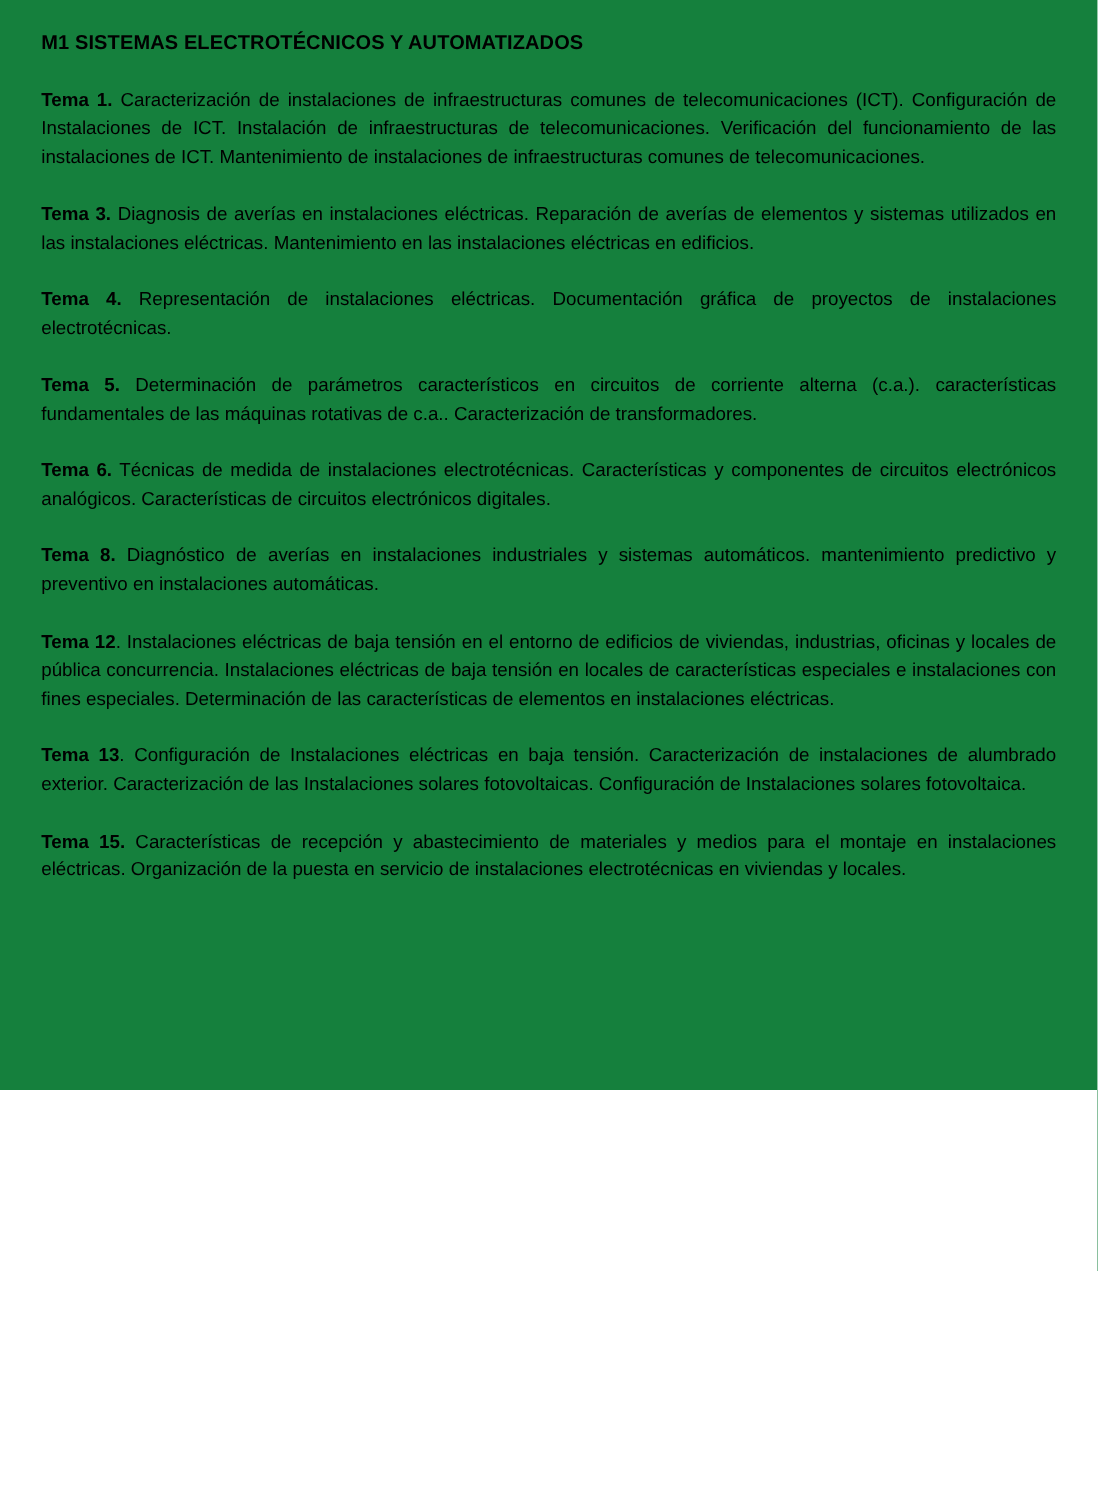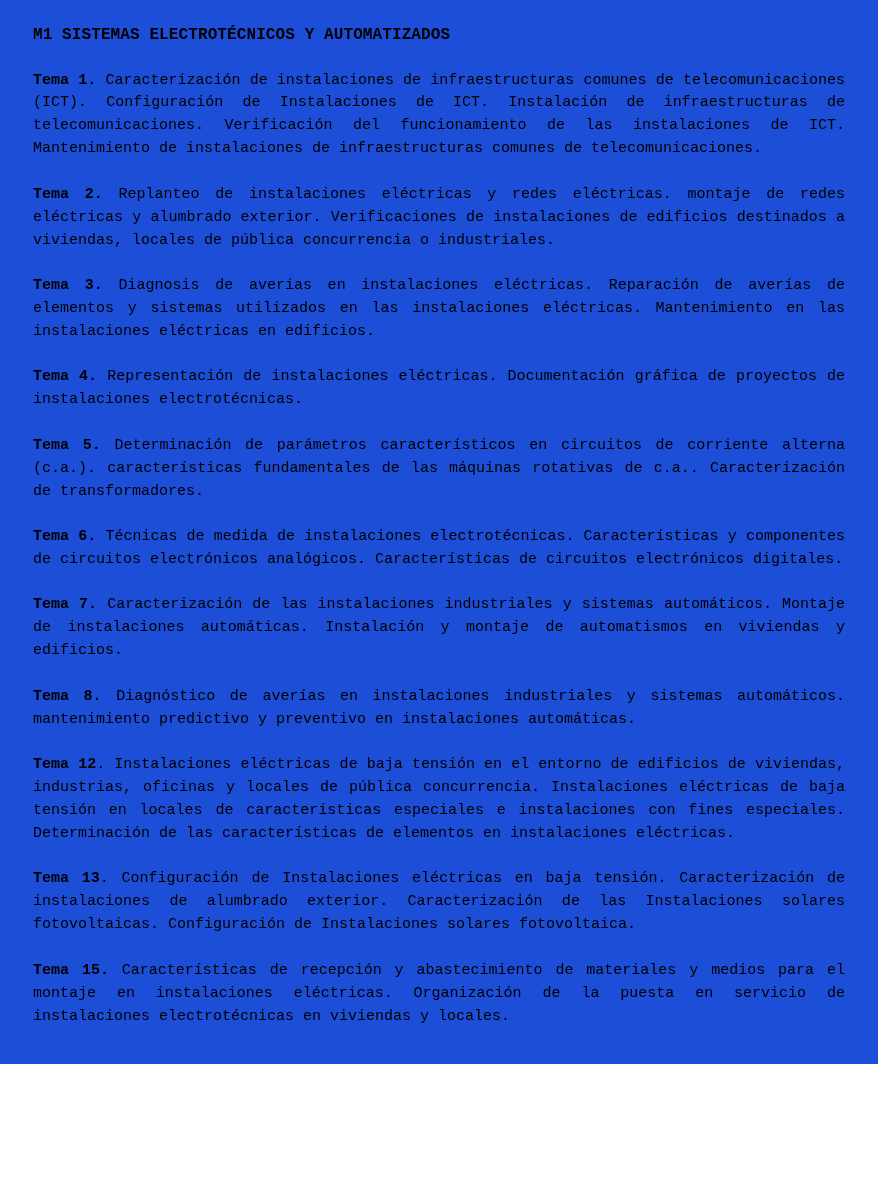--- a/index.html
+++ b/index.html
@@ -3,25 +3,25 @@
 <meta charset="utf-8">
 <style>
   html, body {
     margin: 0;
     padding: 0;
     background: #ffffff;
   }
   .page {
     position: relative;
     width: 878px;
-    height: 1064px;
+    height: 872px;
     box-sizing: border-box;
-    background: #1d4ed8;
+    background: #15803d;
     padding: 24px 33px 0 33px;
-    font-family: Liberation Mono, monospace;
+    font-family: Liberation Sans, sans-serif;
     color: #000000;
     overflow: hidden;
   }
   .doc-title {
     font-size: 16px;
     font-weight: bold;
     margin: 0 0 22.6px 0;
     line-height: 22.9px;
     text-align: left;
     letter-spacing: 0.1px;
@@ -41,31 +41,29 @@
   }
 </style>
 </head>
 <body>
 
 <div class="page">
   <h1 class="doc-title">M1 SISTEMAS ELECTROTÉCNICOS Y AUTOMATIZADOS</h1>
 
   <p class="tema"><b class="lbl">Tema 1.</b><span> Caracterización de instalaciones de infraestructuras comunes de telecomunicaciones (ICT). Configuración de Instalaciones de ICT. Instalación de infraestructuras de telecomunicaciones. Verificación del funcionamiento de las instalaciones de ICT. Mantenimiento de instalaciones de infraestructuras comunes de telecomunicaciones.</span></p>
 
-  <p class="tema"><b class="lbl">Tema 2.</b><span> Replanteo de instalaciones eléctricas y redes eléctricas. montaje de redes eléctricas y alumbrado exterior. Verificaciones de instalaciones de edificios destinados a viviendas, locales de pública concurrencia o industriales.</span></p>
 
   <p class="tema"><b class="lbl">Tema 3.</b><span> Diagnosis de averías en instalaciones eléctricas. Reparación de averías de elementos y sistemas utilizados en las instalaciones eléctricas. Mantenimiento en las instalaciones eléctricas en edificios.</span></p>
 
   <p class="tema"><b class="lbl">Tema 4.</b><span> Representación de instalaciones eléctricas. Documentación gráfica de proyectos de instalaciones electrotécnicas.</span></p>
 
   <p class="tema"><b class="lbl">Tema 5.</b><span> Determinación de parámetros característicos en circuitos de corriente alterna (c.a.). características fundamentales de las máquinas rotativas de c.a.. Caracterización de transformadores.</span></p>
 
   <p class="tema"><b class="lbl">Tema 6.</b><span> Técnicas de medida de instalaciones electrotécnicas. Características y componentes de circuitos electrónicos analógicos. Características de circuitos electrónicos digitales.</span></p>
 
-  <p class="tema"><b class="lbl">Tema 7.</b><span> Caracterización de las instalaciones industriales y sistemas automáticos. Montaje de instalaciones automáticas. Instalación y montaje de automatismos en viviendas y edificios.</span></p>
 
   <p class="tema"><b class="lbl">Tema 8.</b><span> Diagnóstico de averías en instalaciones industriales y sistemas automáticos. mantenimiento predictivo y preventivo en instalaciones automáticas.</span></p>
 
 
 
 
   <p class="tema"><b class="lbl">Tema 12</b><span>. Instalaciones eléctricas de baja tensión en el entorno de edificios de viviendas, industrias, oficinas y locales de pública concurrencia. Instalaciones eléctricas de baja tensión en locales de características especiales e instalaciones con fines especiales. Determinación de las características de elementos en instalaciones eléctricas.</span></p>
 
   <p class="tema"><b class="lbl">Tema 13</b><span>. Configuración de Instalaciones eléctricas en baja tensión. Caracterización de instalaciones de alumbrado exterior. Caracterización de las Instalaciones solares fotovoltaicas. Configuración de Instalaciones solares fotovoltaica.</span></p>
 

